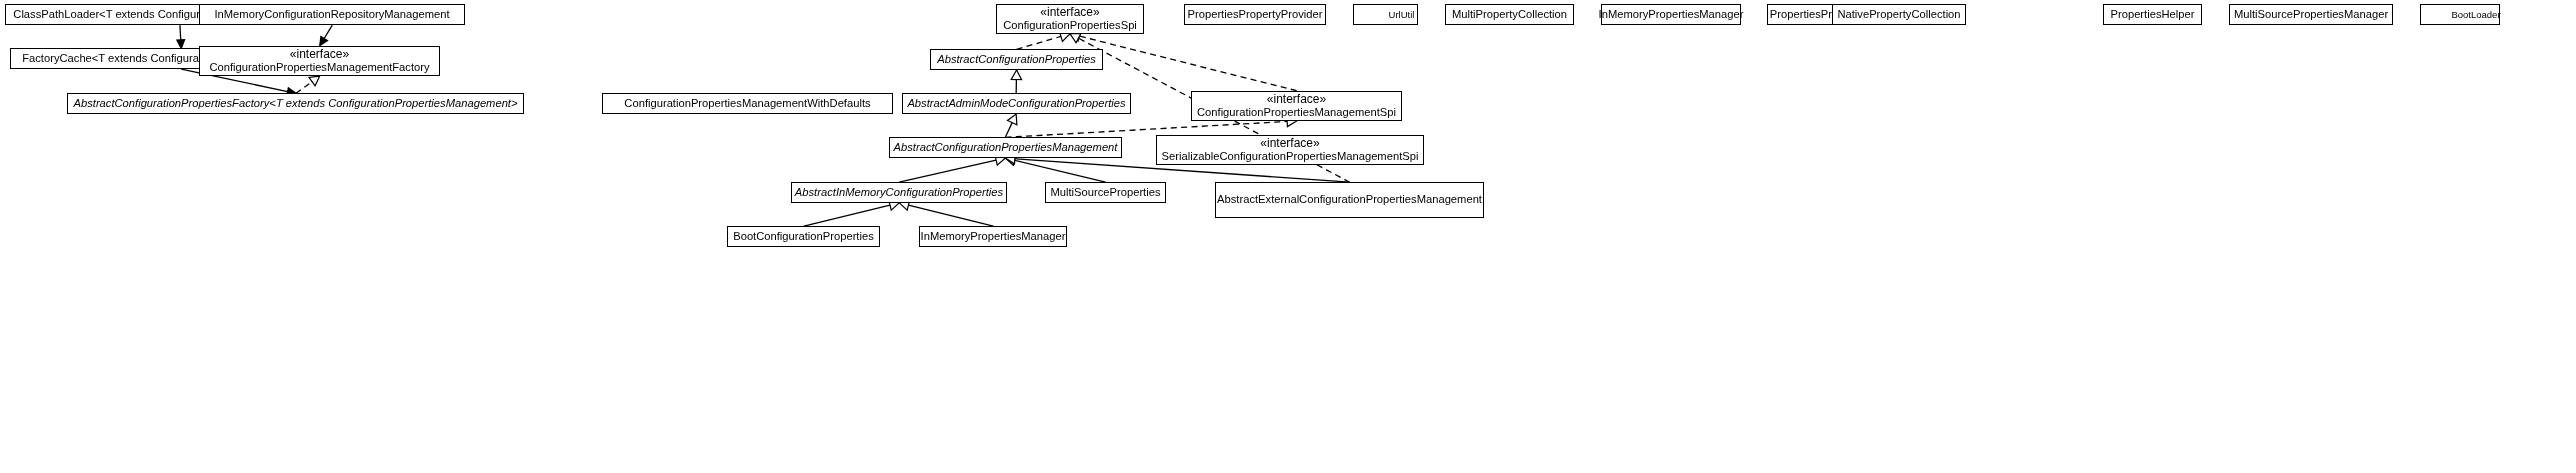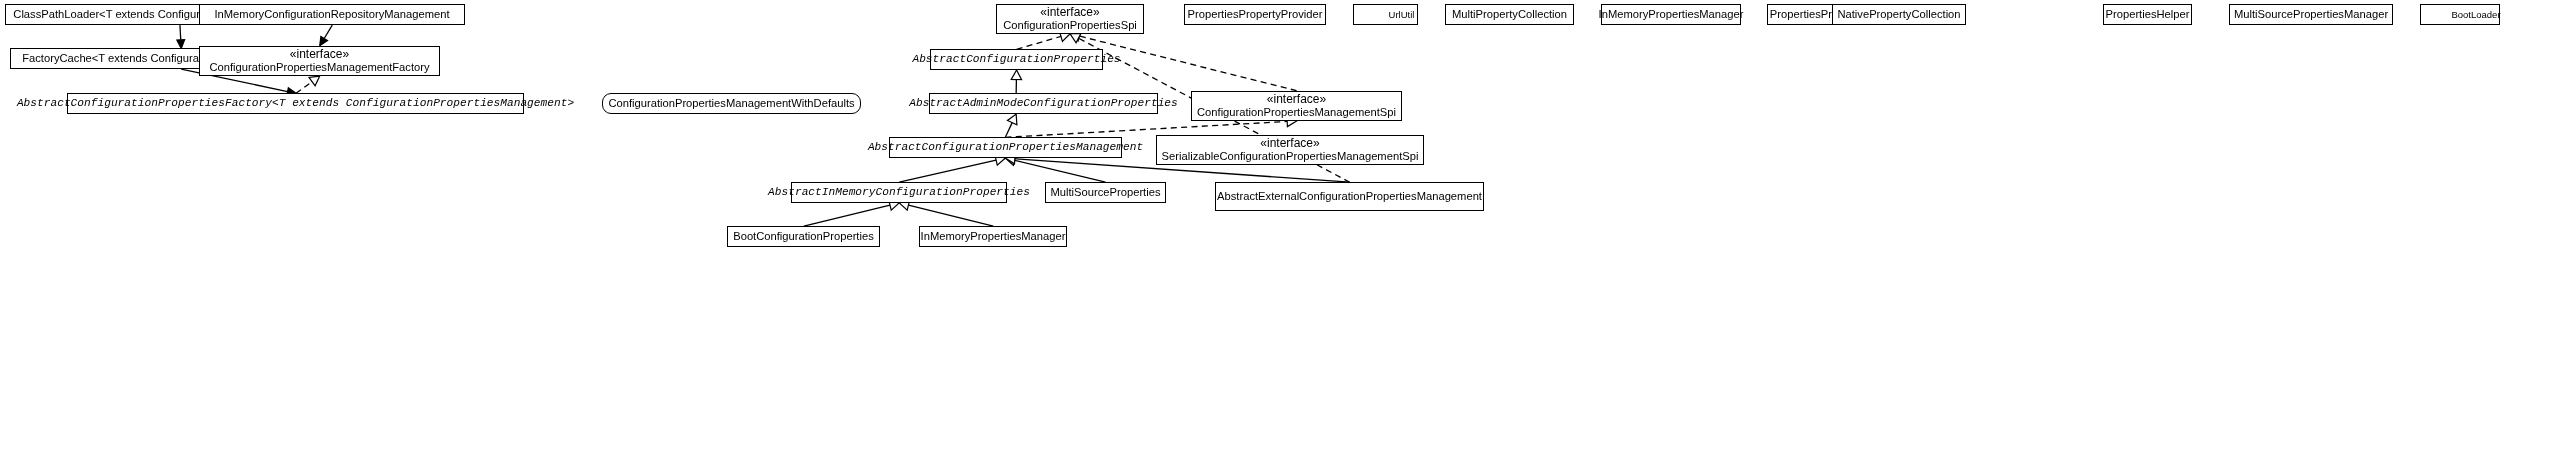--- a/index.html
+++ b/index.html
@@ -43,21 +43,20 @@
   .node .stereo {
     display: block;
     font-size: 12px;
   }
   .node .nm {
     display: block;
     font-size: 11.2px;
   }
   .node.abstract .nm {
     font-style: italic;
-    font-family: Liberation Mono, monospace;
   }
   .node.small .nm {
     font-size: 9.5px;
     padding-left: 32px;
   }
 </style>
 </head>
 <body>
 
 <div id="diagram-root">
@@ -145,21 +144,21 @@
       </div>
       <div class="node" style="left: 1601px; top: 4.3px; width: 140px; height: 21px;">
         <span class="nm">InMemoryPropertiesManager</span>
       </div>
       <div class="node" style="left: 1767px; top: 4.3px; width: 148px; height: 21px;">
         <span class="nm">PropertiesPropertyCollection</span>
       </div>
       <div class="node" style="left: 1832px; top: 4.3px; width: 134px; height: 21px;">
         <span class="nm">NativePropertyCollection</span>
       </div>
-      <div class="node" style="left: 2103px; top: 4.3px; width: 89px; height: 21px;">
+      <div class="node" style="left: 2103px; top: 4.3px; width: 99px; height: 21px;">
         <span class="nm">PropertiesHelper</span>
       </div>
       <div class="node" style="left: 2229px; top: 4.3px; width: 164px; height: 21px;">
         <span class="nm">MultiSourcePropertiesManager</span>
       </div>
       <div class="node small" style="left: 2420px; top: 4.3px; width: 80px; height: 21px;">
         <span class="nm">BootLoader</span>
       </div>
       <div class="node" style="left: 9.5px; top: 48px; width: 343px; height: 21px;">
         <span class="nm">FactoryCache&lt;T extends ConfigurationPropertiesManagement&gt;</span>
@@ -167,44 +166,44 @@
       <div class="node" style="left: 199px; top: 46px; width: 241px; height: 30px;">
         <span class="stereo">«interface»</span>
         <span class="nm">ConfigurationPropertiesManagementFactory</span>
       </div>
       <div class="node abstract" style="left: 930px; top: 49px; width: 173px; height: 21px;">
         <span class="nm">AbstractConfigurationProperties</span>
       </div>
       <div class="node abstract" style="left: 67px; top: 93px; width: 457px; height: 21px;">
         <span class="nm">AbstractConfigurationPropertiesFactory&lt;T extends ConfigurationPropertiesManagement&gt;</span>
       </div>
-      <div class="node" style="left: 602px; top: 93px; width: 259px; height: 21px; border-radius: 9px;">
+      <div class="node" style="left: 602px; top: 93px; width: 291px; height: 21px;">
         <span class="nm">ConfigurationPropertiesManagementWithDefaults</span>
       </div>
-      <div class="node abstract" style="left: 902px; top: 93px; width: 229px; height: 21px; margin-left: 27px;">
+      <div class="node abstract" style="left: 902px; top: 93px; width: 229px; height: 21px;">
         <span class="nm">AbstractAdminModeConfigurationProperties</span>
       </div>
       <div class="node" style="left: 1191px; top: 91px; width: 211px; height: 30px;">
         <span class="stereo">«interface»</span>
         <span class="nm">ConfigurationPropertiesManagementSpi</span>
       </div>
       <div class="node abstract" style="left: 889px; top: 137px; width: 233px; height: 21px; justify-content: center;">
         <span class="nm">AbstractConfigurationPropertiesManagement</span>
       </div>
       <div class="node" style="left: 1156px; top: 135px; width: 268px; height: 30px;">
         <span class="stereo">«interface»</span>
         <span class="nm">SerializableConfigurationPropertiesManagementSpi</span>
       </div>
       <div class="node abstract" style="left: 791px; top: 182px; width: 216px; height: 21px;">
         <span class="nm">AbstractInMemoryConfigurationProperties</span>
       </div>
       <div class="node" style="left: 1045px; top: 182px; width: 121px; height: 21px;">
         <span class="nm">MultiSourceProperties</span>
       </div>
-      <div class="node" style="left: 1215px; top: 182px; width: 269px; height: 29px;">
+      <div class="node" style="left: 1215px; top: 182px; width: 269px; height: 36px;">
         <span class="nm">AbstractExternalConfigurationPropertiesManagement</span>
       </div>
       <div class="node" style="left: 727px; top: 226px; width: 153px; height: 21px;">
         <span class="nm">BootConfigurationProperties</span>
       </div>
       <div class="node" style="left: 919px; top: 226px; width: 148px; height: 21px; text-align: right;">
         <span class="nm">InMemoryPropertiesManager</span>
       </div>
     </div>
 </div>

